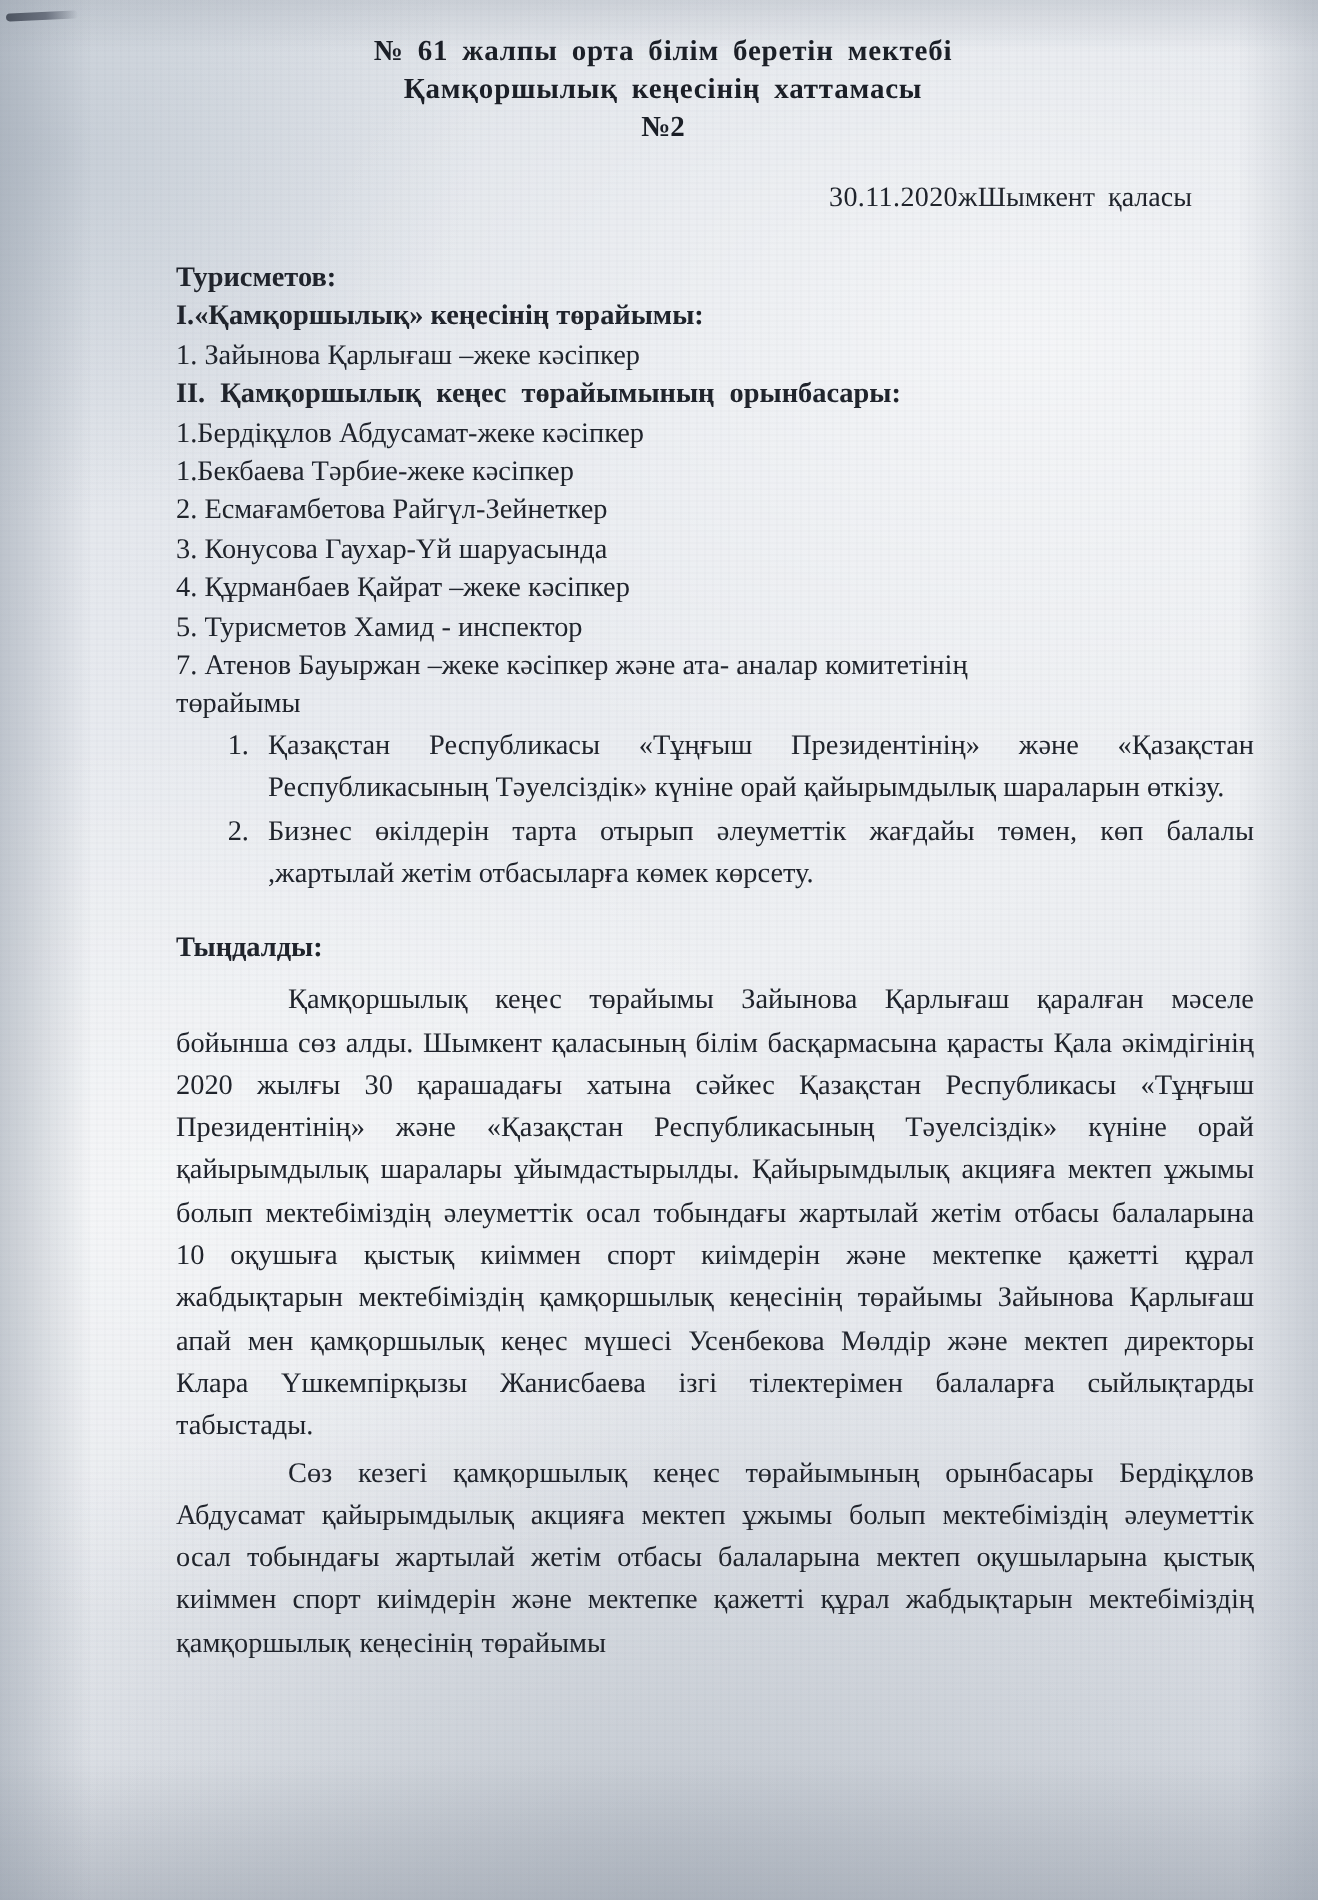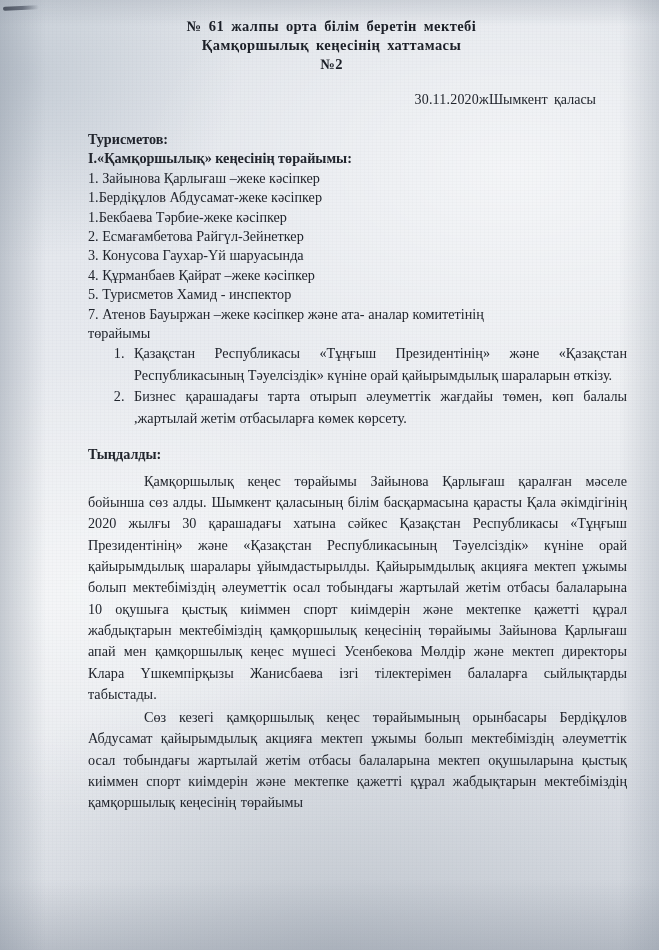--- a/index.html
+++ b/index.html
@@ -176,35 +176,36 @@
       <span id="doc-city">Шымкент қаласы</span>
     </div>
 
     <div id="body-block">
 
       <p class="sec-head">Турисметов:</p>
 
       <p class="sec-head">I.«Қамқоршылық» кеңесінің төрайымы:</p>
       <p class="line">1. Зайынова  Қарлығаш –жеке кәсіпкер</p>
 
+      <p class="sec-head spaced">II. Қамқоршылық кеңес  төрайымының  орынбасары:</p>
       <p class="line">1.Бердіқұлов  Абдусамат-жеке кәсіпкер</p>
 
 
       <p class="line">1.Бекбаева  Тәрбие-жеке кәсіпкер</p>
       <p class="line">2. Есмағамбетова  Райгүл-Зейнеткер</p>
       <p class="line">3. Конусова  Гаухар-Үй шаруасында</p>
       <p class="line">4. Құрманбаев  Қайрат –жеке кәсіпкер</p>
       <p class="line">5. Турисметов  Хамид - инспектор</p>
       <p class="line">7. Атенов  Бауыржан –жеке кәсіпкер және  ата- аналар  комитетінің</p>
       <p class="line">төрайымы</p>
 
 
       <ol class="agenda">
         <li>Қазақстан Республикасы «Тұңғыш Президентінің» және «Қазақстан Республикасының  Тәуелсіздік» күніне  орай қайырымдылық шараларын  өткізу.</li>
-        <li>Бизнес қарашадағы  тарта отырып әлеуметтік жағдайы төмен, көп балалы ,жартылай  жетім отбасыларға  көмек көрсету.</li>
+        <li>Бизнес өкілдерін  тарта отырып әлеуметтік жағдайы төмен, көп балалы ,жартылай  жетім отбасыларға  көмек көрсету.</li>
       </ol>
 
       <p class="sec-head" id="listened-head">Тыңдалды:</p>
 
       <p class="para" id="para-1">Қамқоршылық кеңес төрайымы  Зайынова  Қарлығаш қаралған мәселе бойынша сөз алды. Шымкент қаласының білім басқармасына қарасты  Қала  әкімдігінің 2020 жылғы 30 қарашадағы  хатына  сәйкес Қазақстан  Республикасы «Тұңғыш  Президентінің»  және  «Қазақстан Республикасының  Тәуелсіздік» күніне  орай қайырымдылық  шаралары ұйымдастырылды. Қайырымдылық акцияға мектеп  ұжымы  болып мектебіміздің  әлеуметтік  осал  тобындағы  жартылай  жетім  отбасы балаларына  10  оқушыға  қыстық  киіммен спорт киімдерін және мектепке қажетті  құрал  жабдықтарын  мектебіміздің  қамқоршылық  кеңесінің төрайымы Зайынова  Қарлығаш апай  мен қамқоршылық кеңес  мүшесі Усенбекова  Мөлдір  және мектеп  директоры  Клара  Үшкемпірқызы Жанисбаева ізгі  тілектерімен балаларға  сыйлықтарды  табыстады.</p>
       <p class="para" id="para-2">Сөз кезегі қамқоршылық кеңес төрайымының орынбасары Бердіқұлов Абдусамат   қайырымдылық акцияға мектеп  ұжымы  болып мектебіміздің әлеуметтік осал тобындағы  жартылай  жетім  отбасы  балаларына мектеп оқушыларына  қыстық  киіммен спорт киімдерін және мектепке  қажетті құрал  жабдықтарын  мектебіміздің қамқоршылық  кеңесінің төрайымы</p>
 
     </div>
   </div>
 </div>

